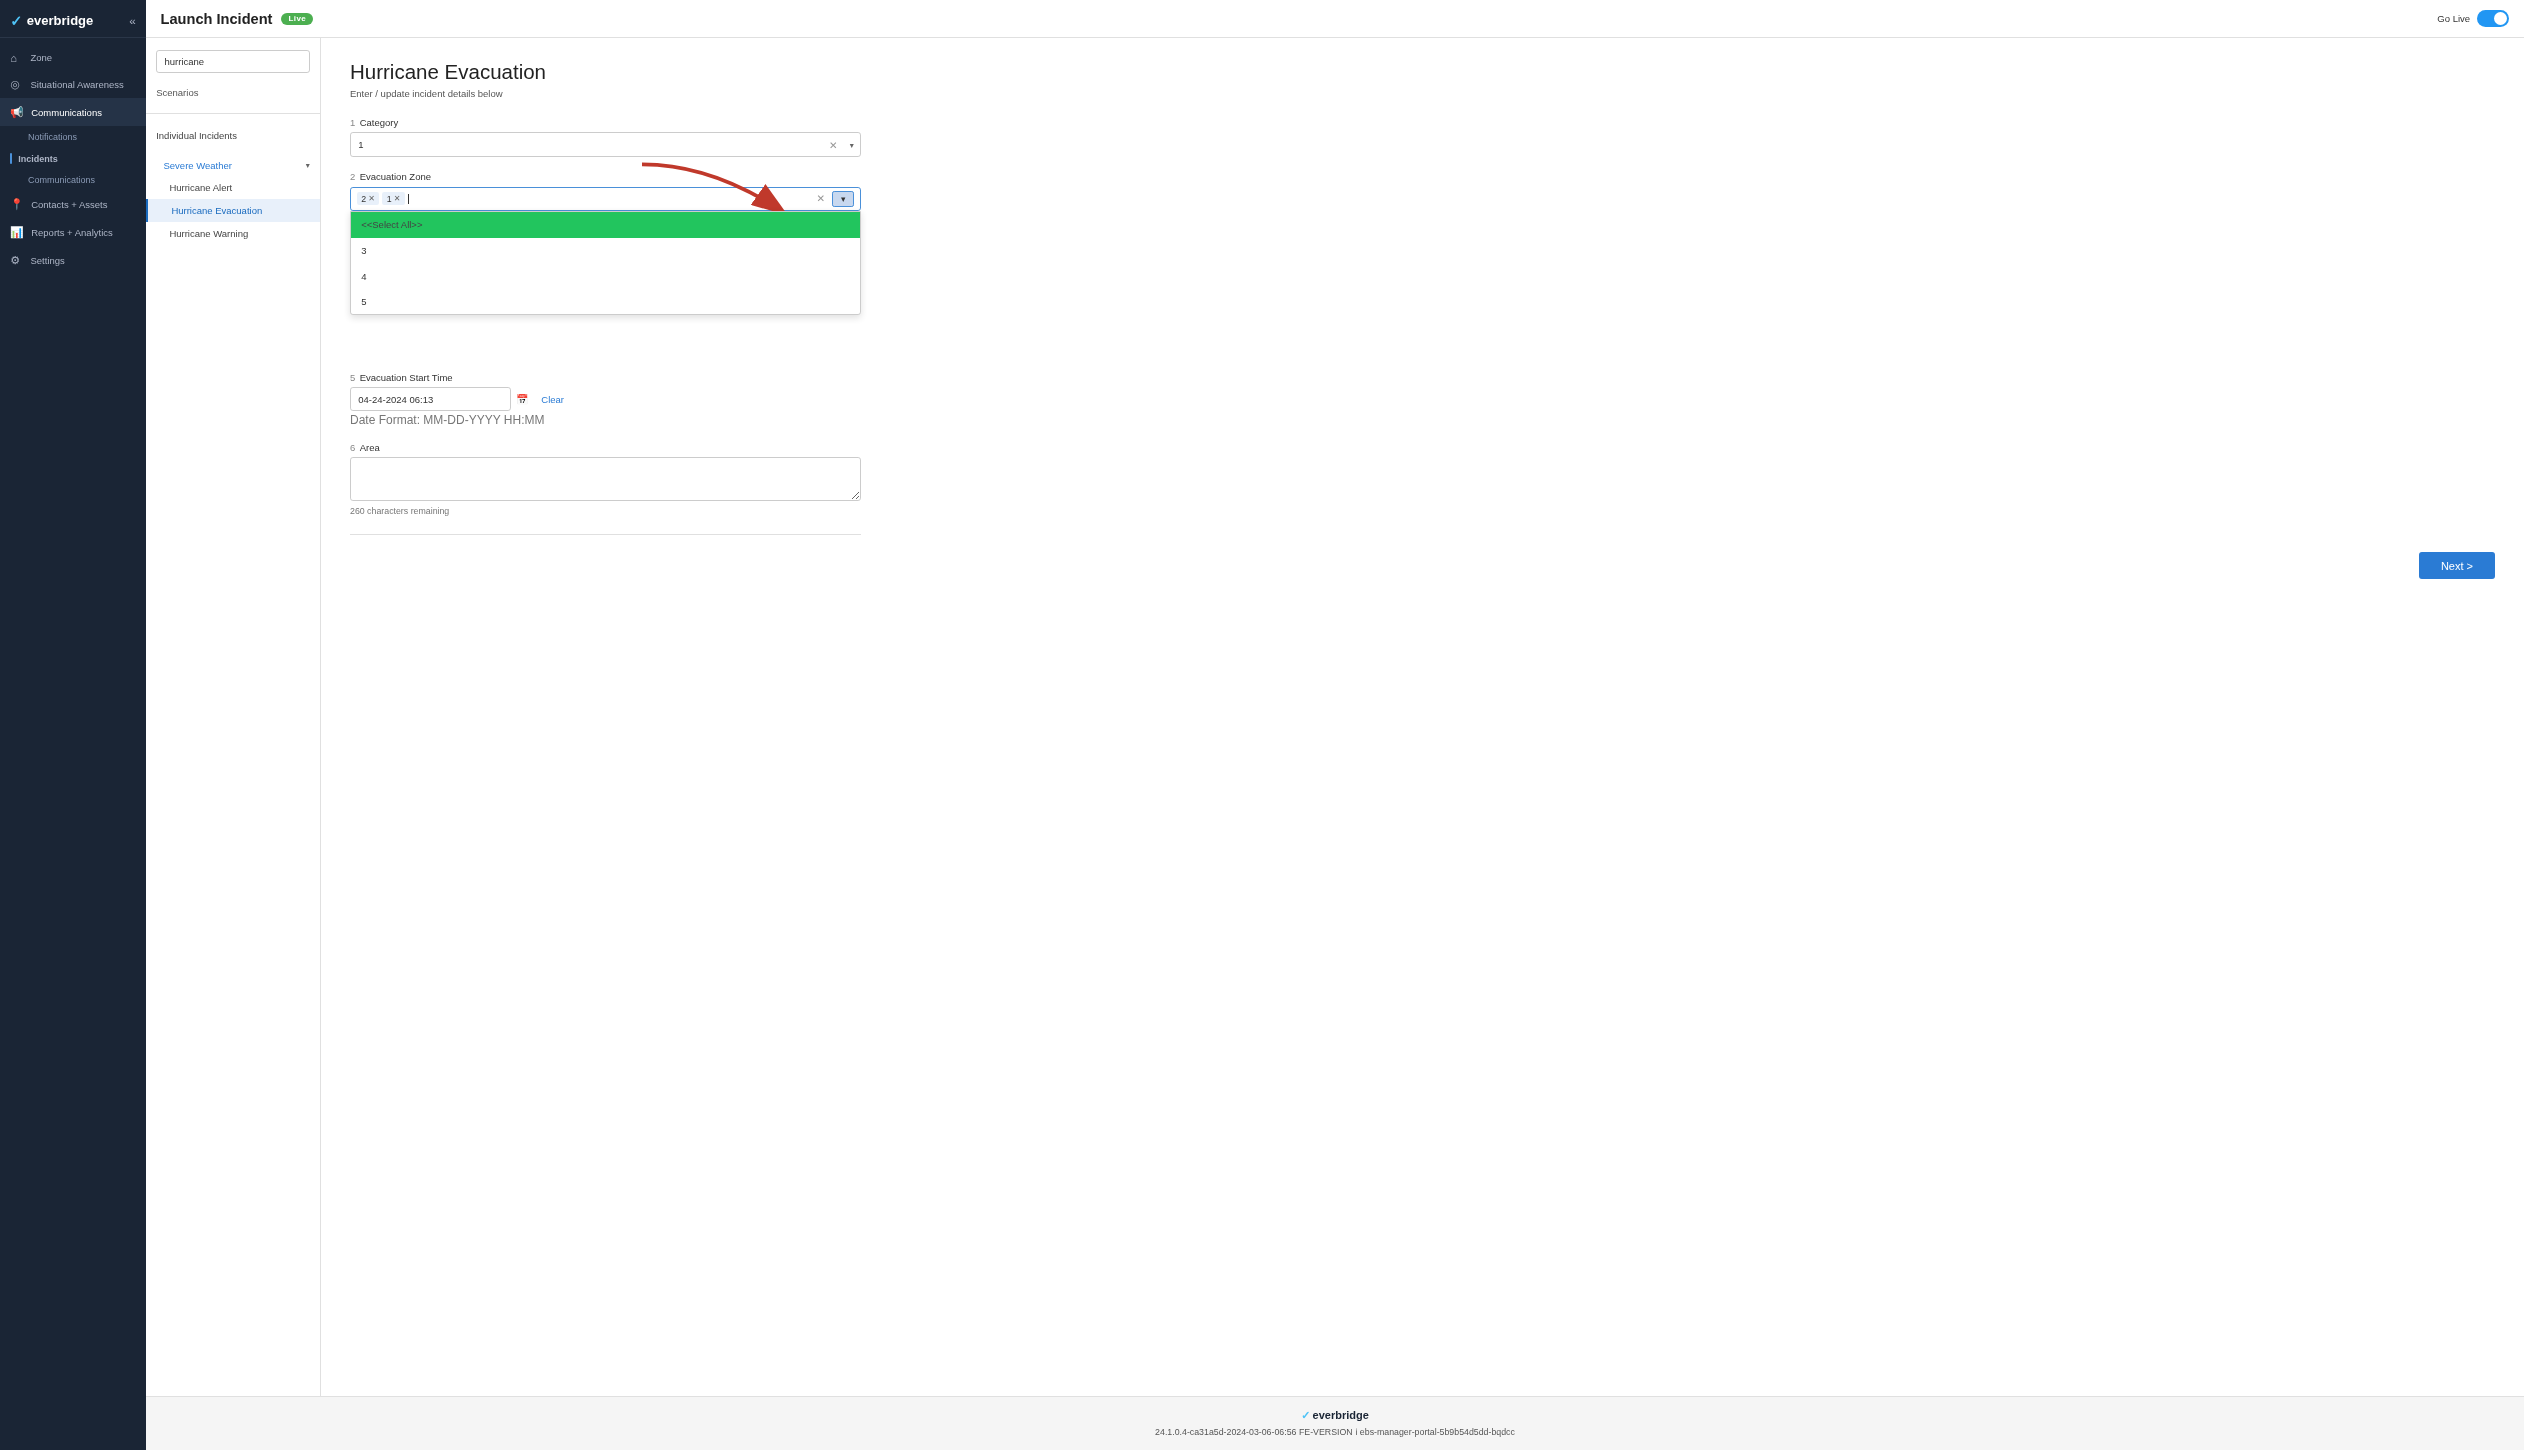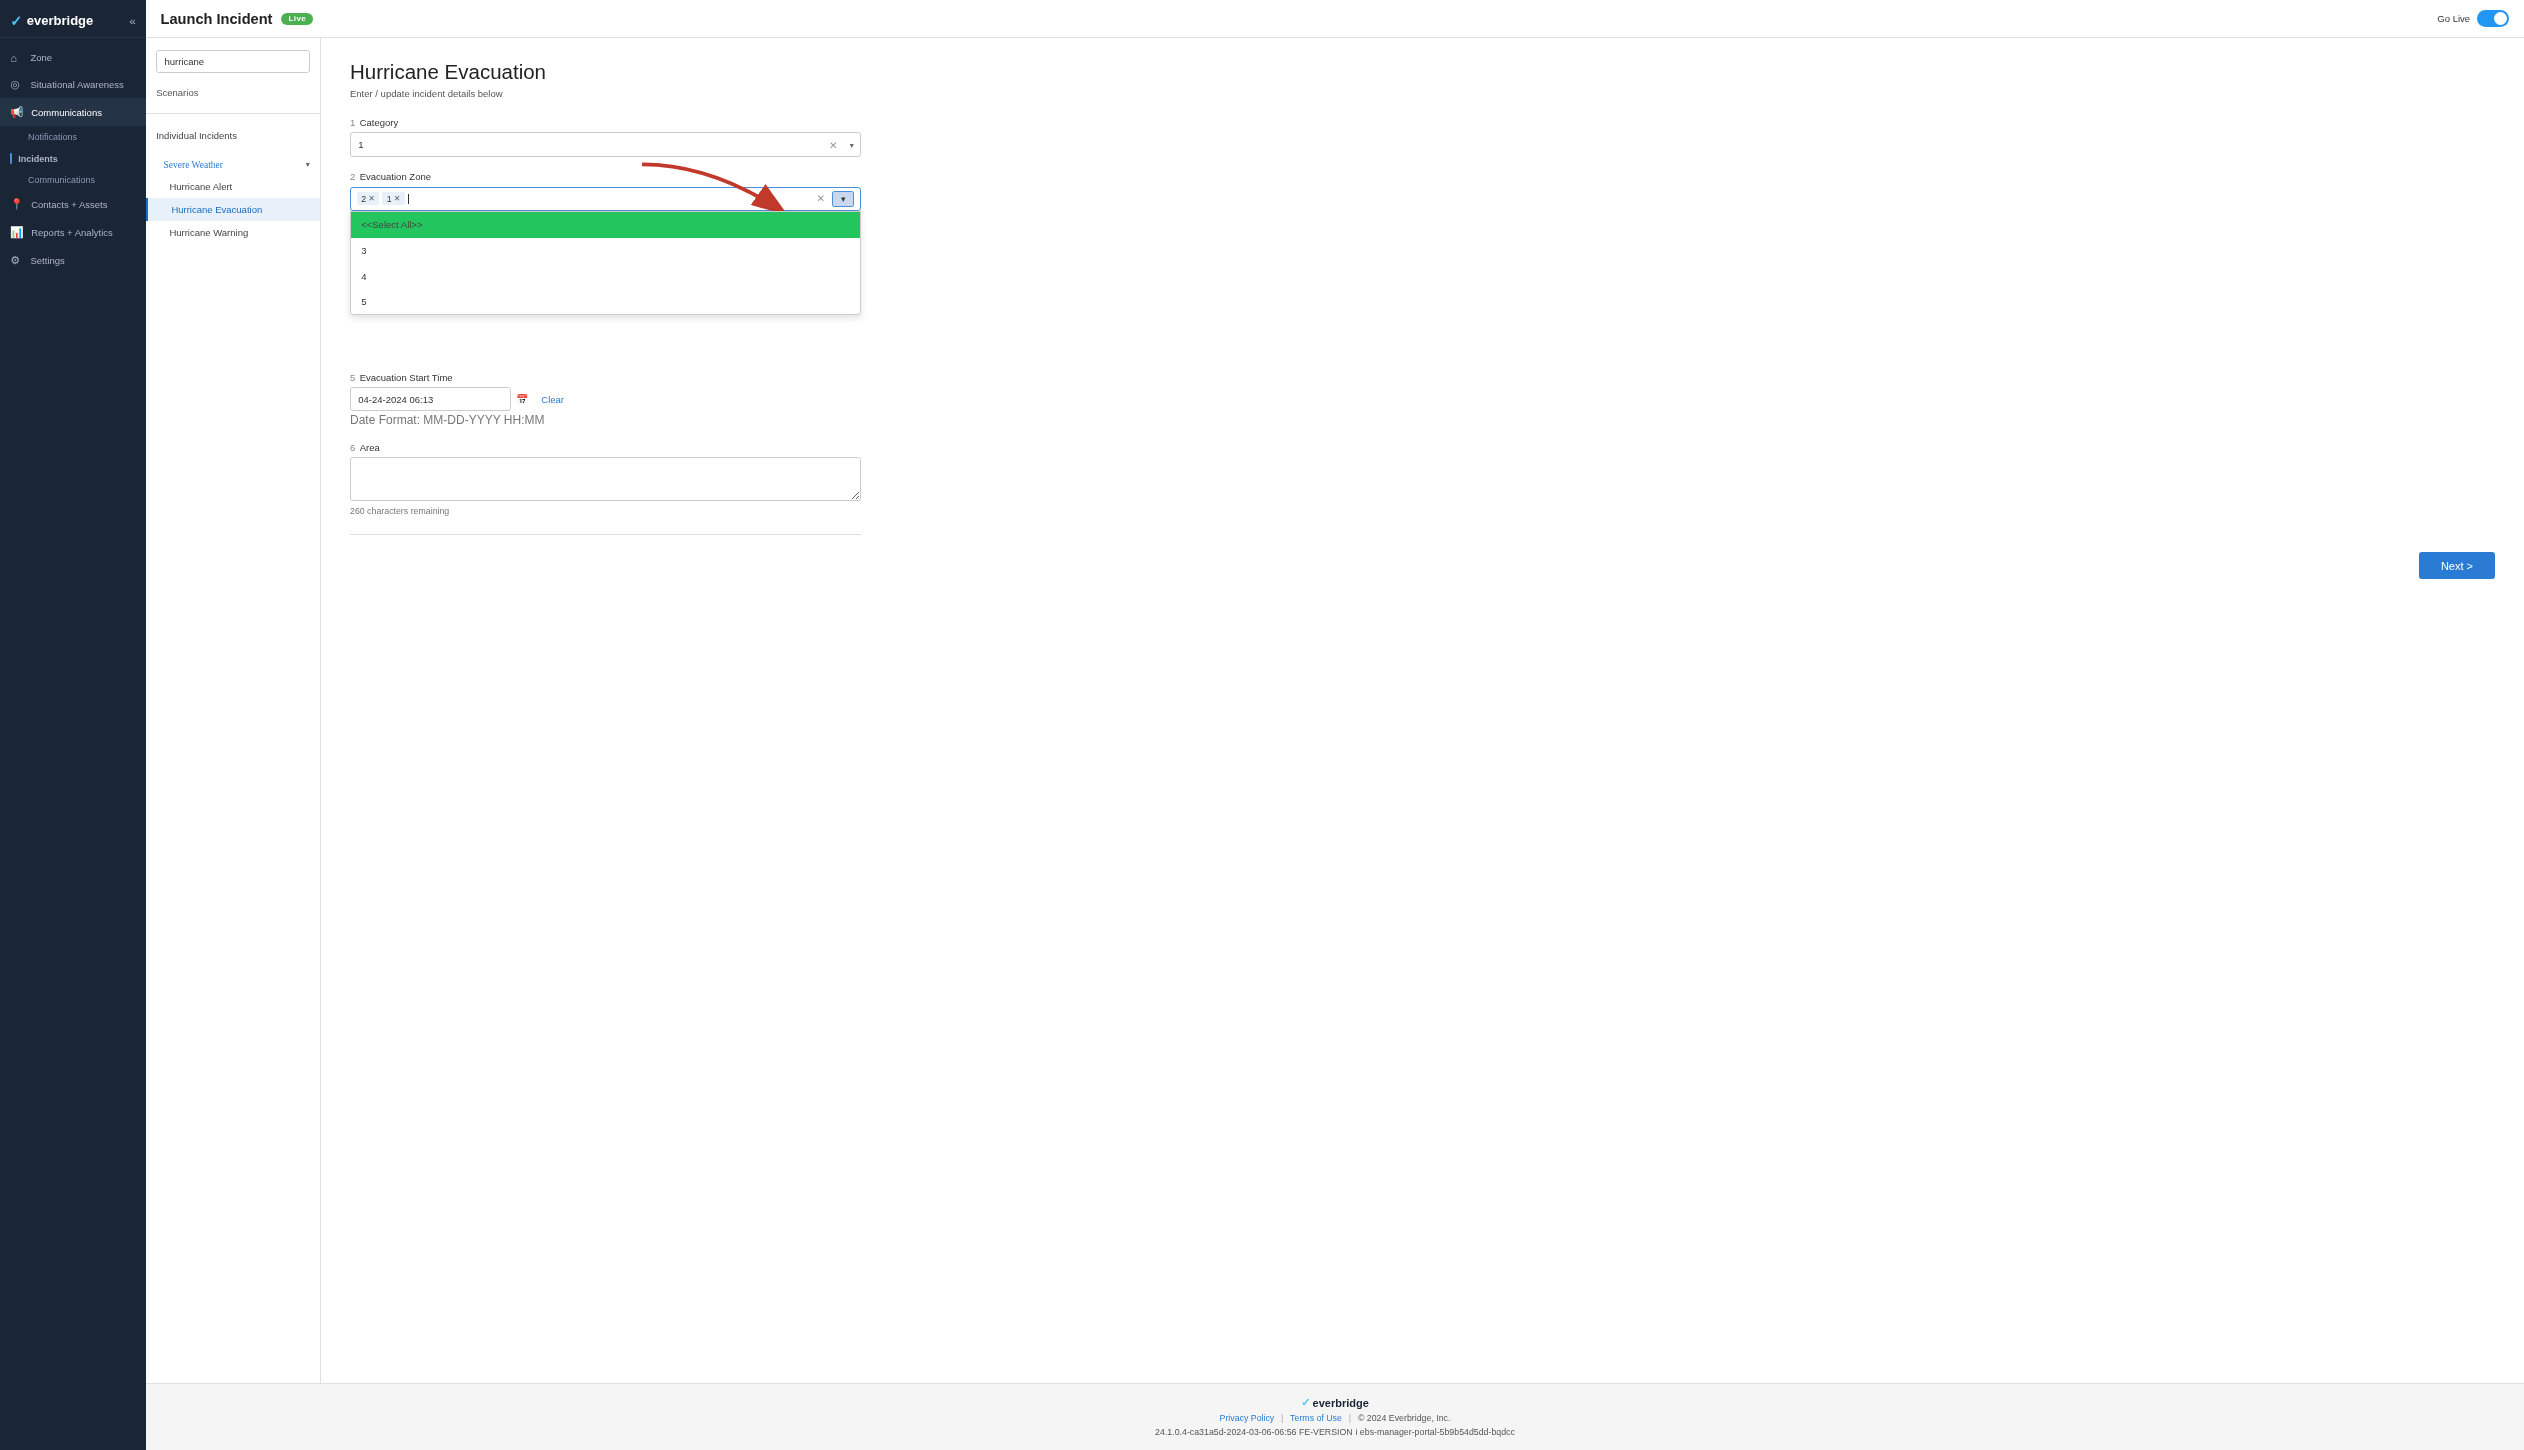--- a/index.html
+++ b/index.html
@@ -109,21 +109,21 @@
     }
     .divider-h { height: 0.7px; background: #e0e0e0; margin: 2.9px 0; }
     .section-label {
       padding: 4.4px 10.2px; font-size: 9.5px; color: #444; font-weight: 500;
     }
     .scenario-group {
       padding: 0;
     }
     .group-header {
       display: flex; align-items: center; justify-content: space-between;
-      padding: 5.8px 10.2px 5.8px 17.5px; cursor: pointer; color: #2a7bd4; font-size: 9.5px; font-family: Liberation Serif, serif;
+      padding: 5.8px 10.2px 5.8px 17.5px; cursor: pointer; color: #2a7bd4; font-size: 9.5px;
     }
     .group-arrow { font-size: 8px; color: #666; }
     .group-items { }
     .incident-item {
       padding: 5.8px 10.2px 5.8px 23.4px; cursor: pointer; font-size: 9.5px; color: #444;
     }
     .incident-item.selected {
       background: #e8f0fa; color: #1a6bbf; border-left: 2.2px solid #1a6bbf;
     }
 
@@ -398,27 +398,20 @@
 
       <button class="btn-next">Next &gt;</button>
     </div>
   </div>
 
   <div class="footer">
     <div class="footer-logo">
       <span style="color:#4fc3f7;">✓</span>
       <span>everbridge</span>
     </div>
-    <div class="footer-links">
-      <a class="footer-link">Privacy Policy</a>
-      <span class="footer-sep">|</span>
-      <a class="footer-link">Terms of Use</a>
-      <span class="footer-sep">|</span>
-      <span>© 2024 Everbridge, Inc.</span>
-    </div>
     <div>
       <span>24.1.0.4-ca31a5d-2024-03-06-06:56   FE-VERSION</span>
       <span>ℹ</span>
       <span>ebs-manager-portal-5b9b54d5dd-bqdcc</span>
     </div>
   </div>
 
 </div>
 
 

